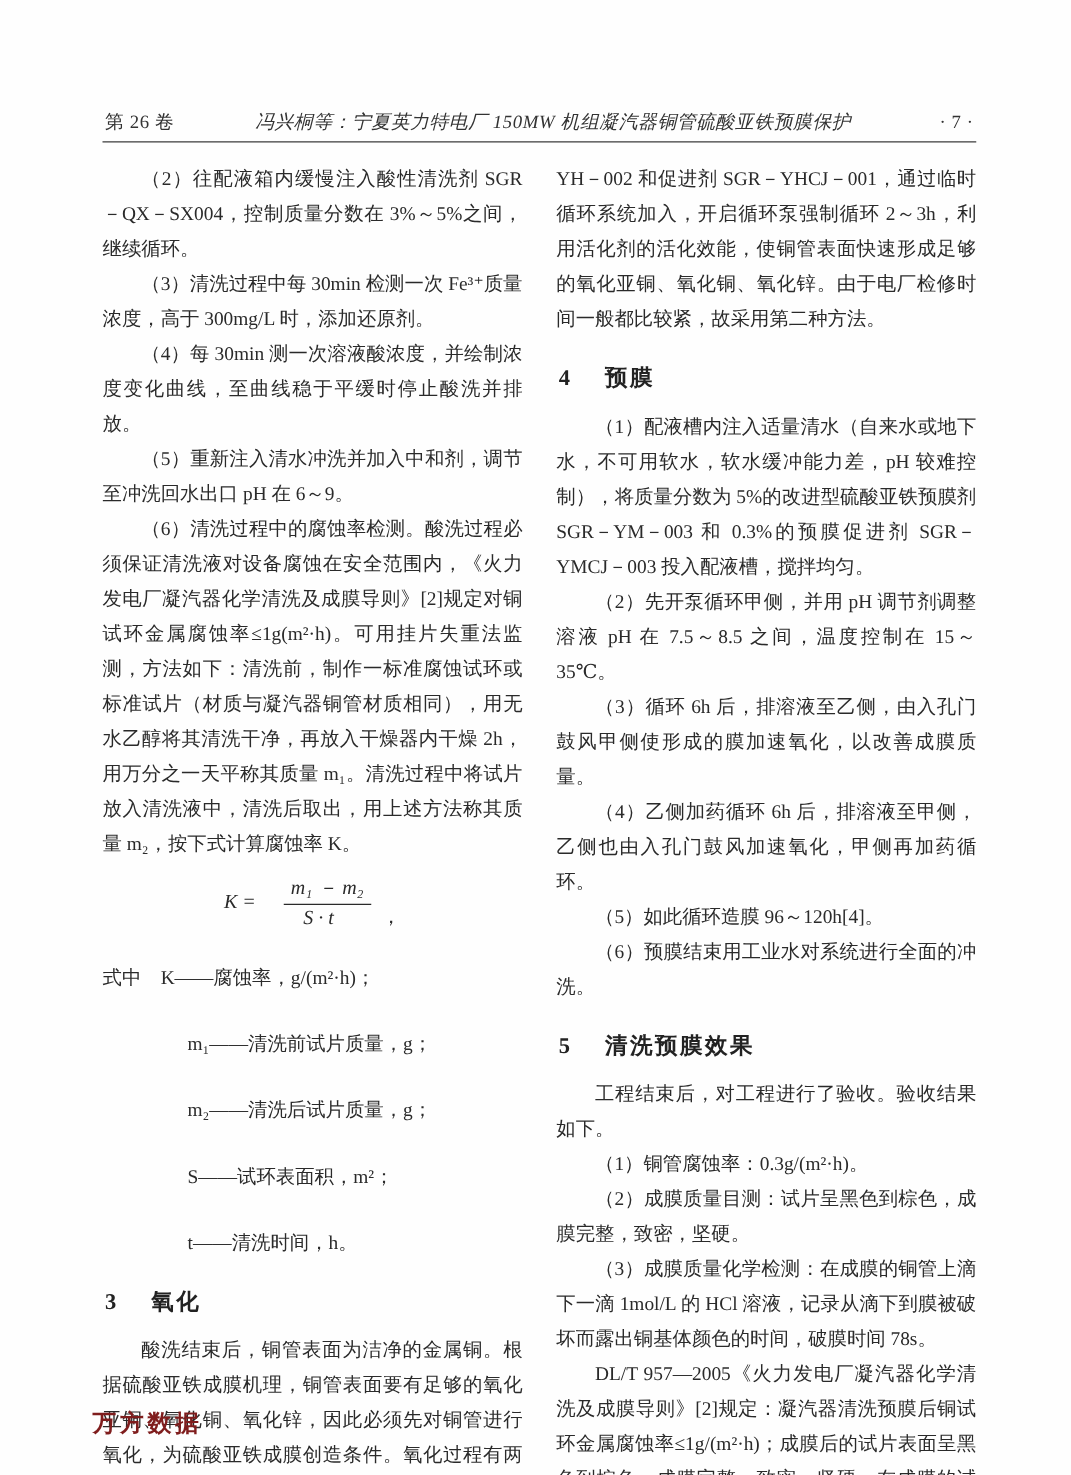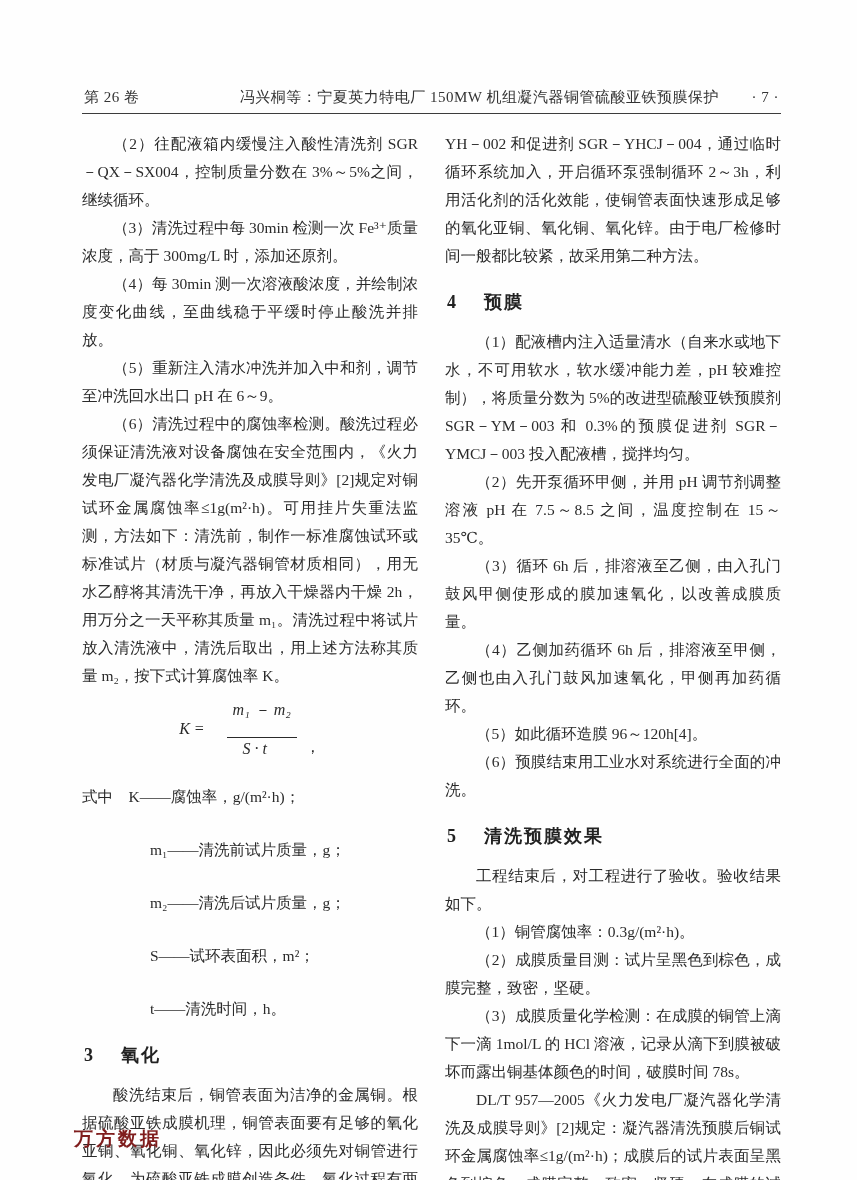--- a/index.html
+++ b/index.html
@@ -23,21 +23,21 @@
   
   .hdr {
     display: flex;
     align-items: baseline;
     font-size: 15px;
     color: #333333;
     letter-spacing: 0.5px;
     padding: 0 2px 6px 2px;
   }
   .hdr .vol { width: 120px; white-space: nowrap; }
-  .hdr .rt  { flex: 1; text-align: right; white-space: nowrap; overflow: hidden; }
+  .hdr .rt  { flex: 1; text-align: left; white-space: nowrap; overflow: hidden; font-style: italic; }
   .hdr .pg  { width: 60px; text-align: right; white-space: nowrap; }
   .hdr-rule {
     border: none;
     border-top: 1.6px solid #3c3c3c;
     margin: 0 0 16px 0;
   }
   
   .cols { display: flex; gap: 27px; }
   .col  { width: 336px; }
   p {
@@ -64,21 +64,21 @@
     display: flex;
     justify-content: center;
     align-items: center;
     gap: 8px;
     margin: 10px 0 8px 0;
     font-style: italic;
     font-size: 16px;
     color: #2a2a2a;
   }
   .frac { display: inline-block; text-align: center; vertical-align: middle; }
-  .frac .num { display: block; padding: 0 6px 16px 6px; border-bottom: 1.4px solid #2a2a2a; margin-left: 14px; }
+  .frac .num { display: block; padding: 0 6px 2px 6px; border-bottom: 1.4px solid #2a2a2a; margin-left: 14px; }
   .frac .den { display: block; padding: 2px 6px 0 6px; }
   .formula .suffix { font-style: normal; align-self: flex-end; }
   
   .defs p { line-height: 29px; margin-top: 24px; }
   .defs p.rest { padding-left: 68px; }
   
   .wm {
     position: absolute;
     left: 74px;
     bottom: 28px;
@@ -127,21 +127,21 @@
       </div>
 
       <div class="sec-h">
         <span>3</span>
         <span>氧化</span>
       </div>
       <p class="indent">酸洗结束后，铜管表面为洁净的金属铜。根据硫酸亚铁成膜机理，铜管表面要有足够的氧化亚铜、氧化铜、氧化锌，因此必须先对铜管进行氧化，为硫酸亚铁成膜创造条件。氧化过程有两种方式[3]：一是连续通水氧化 1～2 周，二是用 1%活化剂 SGR－</p>
     </div>
 
     <div class="col">
-      <p>YH－002 和促进剂 SGR－YHCJ－004，通过临时循环系统加入，开启循环泵强制循环 2～3h，利用活化剂的活化效能，使铜管表面快速形成足够的氧化亚铜、氧化铜、氧化锌。由于电厂检修时间一般都比较紧，故采用第二种方法。</p>
+      <p>YH－002 和促进剂 SGR－YHCJ－001，通过临时循环系统加入，开启循环泵强制循环 2～3h，利用活化剂的活化效能，使铜管表面快速形成足够的氧化亚铜、氧化铜、氧化锌。由于电厂检修时间一般都比较紧，故采用第二种方法。</p>
 
       <div class="sec-h">
         <span>4</span>
         <span>预膜</span>
       </div>
       <p class="indent">（1）配液槽内注入适量清水（自来水或地下水，不可用软水，软水缓冲能力差，pH 较难控制），将质量分数为 5%的改进型硫酸亚铁预膜剂 SGR－YM－003 和 0.3%的预膜促进剂 SGR－YMCJ－003 投入配液槽，搅拌均匀。</p>
       <p class="indent">（2）先开泵循环甲侧，并用 pH 调节剂调整溶液 pH 在 7.5～8.5 之间，温度控制在 15～35℃。</p>
       <p class="indent">（3）循环 6h 后，排溶液至乙侧，由入孔门鼓风甲侧使形成的膜加速氧化，以改善成膜质量。</p>
       <p class="indent">（4）乙侧加药循环 6h 后，排溶液至甲侧，乙侧也由入孔门鼓风加速氧化，甲侧再加药循环。</p>
       <p class="indent">（5）如此循环造膜 96～120h[4]。</p>

